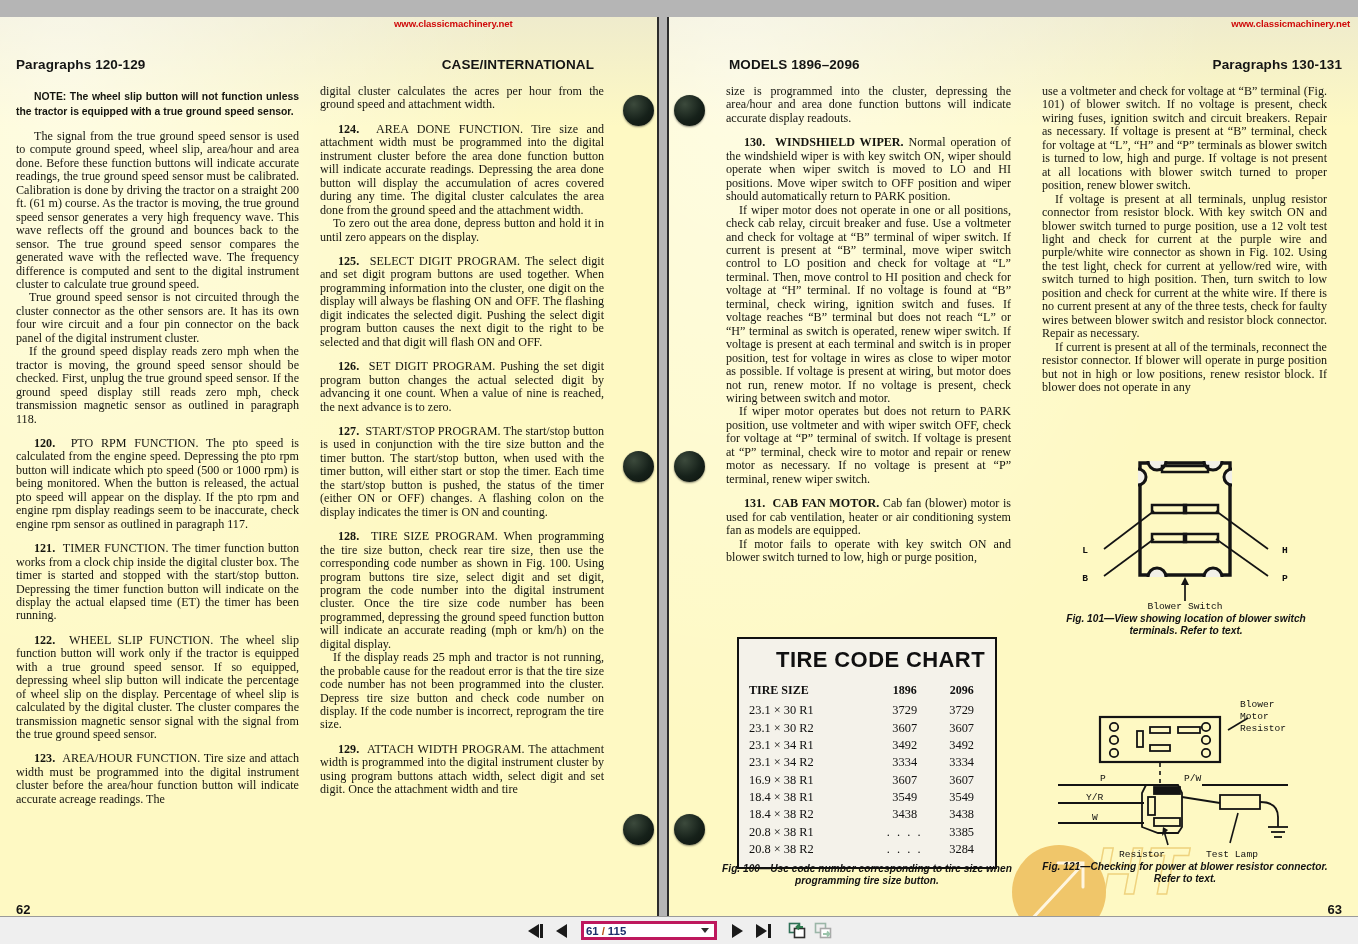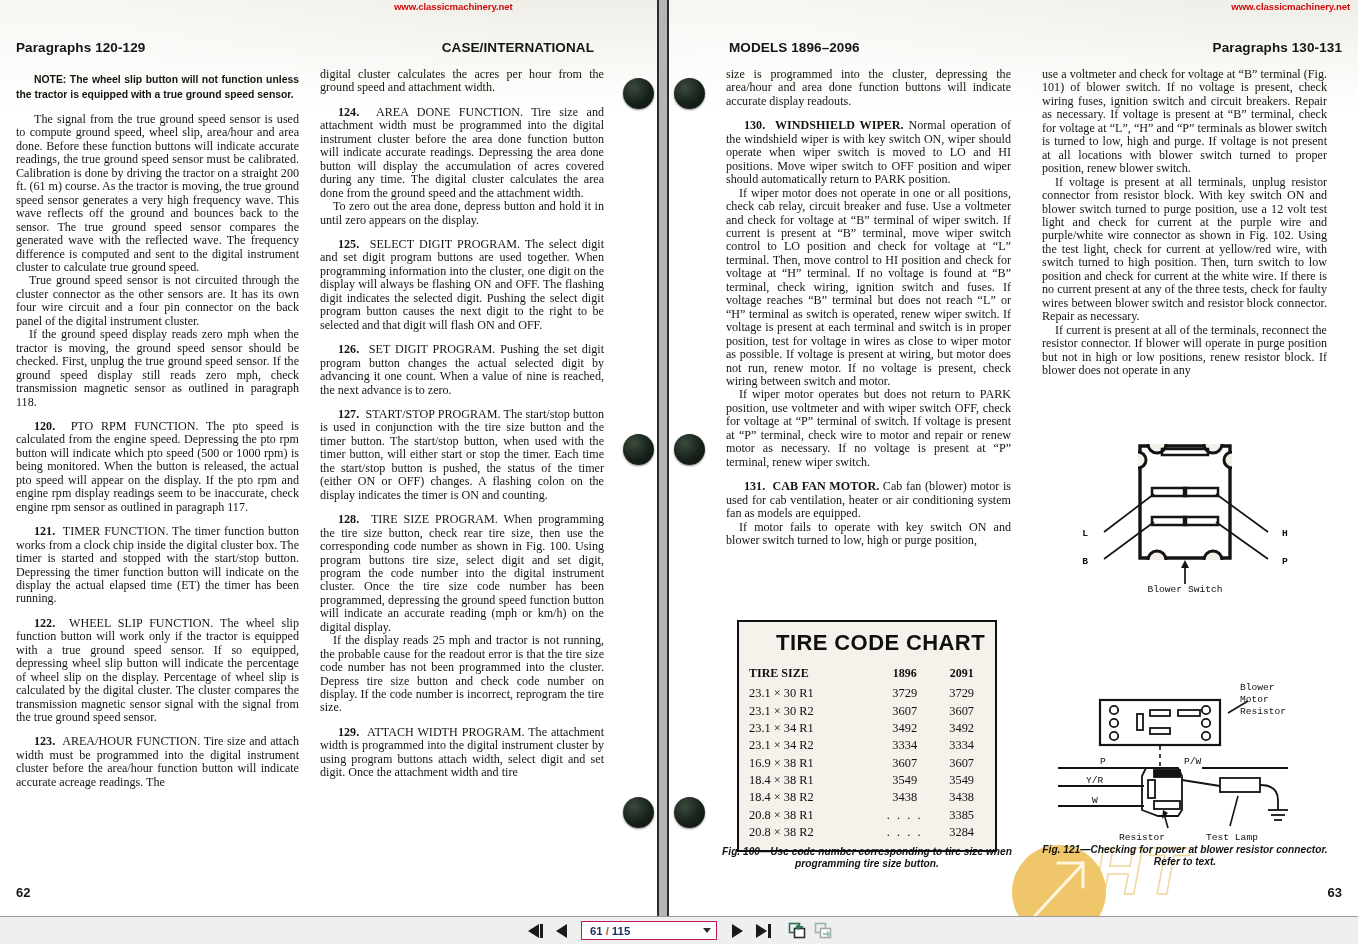--- a/index.html
+++ b/index.html
@@ -11,22 +11,22 @@
     overflow: hidden;
   }
   #viewer {
     position: relative;
     width: 1358px; height: 944px;
     background: #b5b5b5;
   }
   
   .page {
     position: absolute;
-    top: 0;
-    background: #ffffff;
+    top: 17px;
+    background: #fef9c3;
     overflow: hidden;
   }
   .page::after{
     content:"";
     position:absolute; inset:0;
     pointer-events:none;
     background:
       radial-gradient(ellipse at 10% 6%, rgba(255,255,255,.55), rgba(255,255,255,0) 55%),
       linear-gradient(180deg, rgba(226,224,212,.55) 0%, rgba(255,255,255,0) 12%);
   }
@@ -135,24 +135,24 @@
     gap:6px;
   }
   .tb-btn {
     width:20px; height:20px;
     display:flex; align-items:center; justify-content:center;
     background:transparent; border:none; padding:0; cursor:pointer;
   }
   .pagebox {
     display:flex; align-items:center;
     width:136px; height:19px;
-    border:1px solid #be185d;
+    border:3px solid #be185d;
     background:#fff;
     margin:0 4px;
-    padding:0 3px 0 8px;
+    padding:0 3px 0 2px;
     font-family:"Liberation Sans", sans-serif;
     font-size:11.4px;
   }
   .pagebox .num  { color:#1c2f6b; font-weight:bold; }
   .pagebox .sep  { color:#b8521a; font-weight:bold; margin:0 3px; }
   .pagebox .tot  { color:#1c2f6b; font-weight:bold; }
   .pagebox .spacer { flex:1; }
   .caret {
     width:0;height:0;border-left:4px solid transparent;border-right:4px solid transparent;
     border-top:5px solid #2b2b2b; margin-right:2px;
@@ -262,21 +262,21 @@
         <p class="gapsm">If motor fails to operate with key switch ON and blower switch turned to low, high or purge position,</p>
       </div>
 
       <div class="chartbox" style="left:68px; top:620px; width:260px;">
         <div class="chart-title">TIRE CODE CHART</div>
         <table class="tire">
           <thead>
             <tr>
               <th>TIRE SIZE</th>
               <th class="num">1896</th>
-              <th class="num">2091</th>
+              <th class="num">2096</th>
             </tr>
           </thead>
           <tbody id="tire-rows">
               <tr>
                 <td>23.1 × 30 R1</td>
                 <td class="num">3729</td>
                 <td class="num">3729</td>
               </tr>
               <tr>
                 <td>23.1 × 30 R2</td>
@@ -355,20 +355,21 @@
             <line x1="141" y1="152" x2="141" y2="130"></line>
           </g>
           <path d="M141,128 l-4,8 l8,0 Z" fill="#141414"></path>
           <text class="dlabel" x="44" y="104" text-anchor="end" font-weight="bold" font-size="12">L</text>
           <text class="dlabel" x="44" y="132" text-anchor="end" font-weight="bold" font-size="12">B</text>
           <text class="dlabel" x="238" y="104" font-weight="bold" font-size="12">H</text>
           <text class="dlabel" x="238" y="132" font-weight="bold" font-size="12">P</text>
           <text class="dlabel" x="141" y="160" text-anchor="middle" font-size="10.5">Blower Switch</text>
         </svg>
       </div>
+      <div class="figcap" style="left:373px; top:596px; width:288px;">Fig. 101—View showing location of blower switch terminals. Refer to text.</div>
 
       <div class="diagram" style="left:373px; top:668px; width:288px; height:175px;">
         <svg viewBox="0 0 288 175" width="288" height="175" aria-hidden="true">
           <rect x="58" y="32" width="120" height="45" fill="none" stroke="#141414" stroke-width="2.2"></rect>
           <g fill="none" stroke="#141414" stroke-width="1.8">
             <circle cx="72" cy="42" r="4.2"></circle>
               <circle cx="72" cy="55" r="4.2"></circle>
               <circle cx="72" cy="68" r="4.2"></circle>
             <circle cx="164" cy="42" r="4.2"></circle>
               <circle cx="164" cy="55" r="4.2"></circle>

